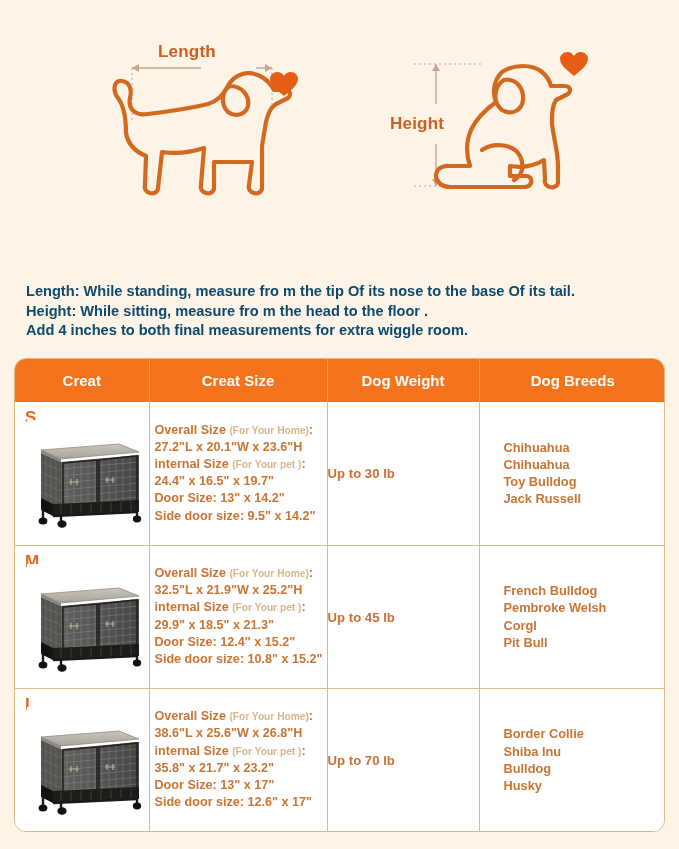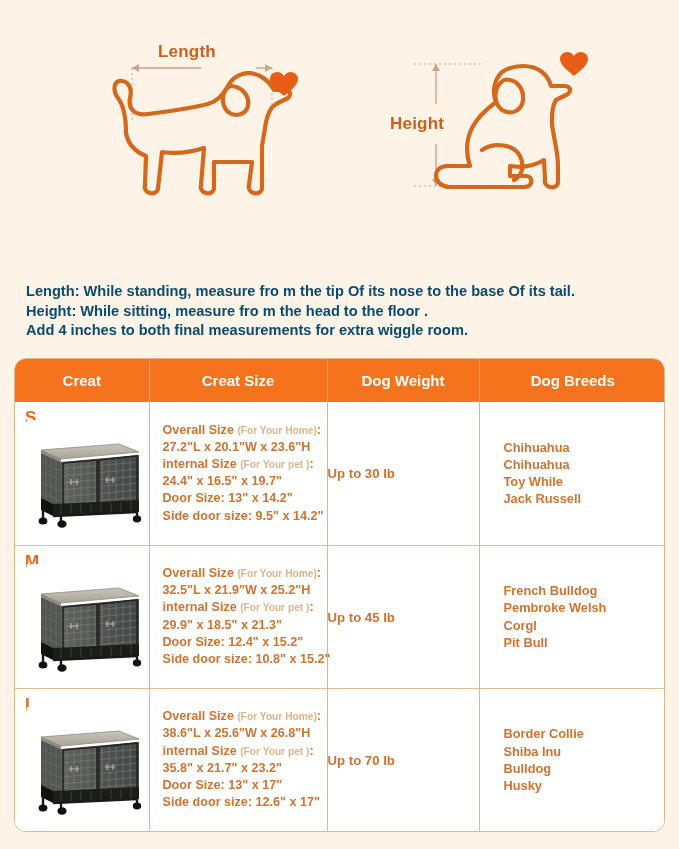--- a/index.html
+++ b/index.html
@@ -93,21 +93,21 @@
 
   
   .crate-cell { position: relative; padding: 0; height: 143px; background: #fff; }
   .size-letter {
     position: absolute; left: 10px; top: 6px;
     color: #e06a24; font-size: 17px; font-weight: bold;
   }
   .crate-img { position: absolute; left: 12px; top: 18px; width: 118px; height: 112px; }
 
   
-  .size-cell { padding: 6px 8px 6px 13px; }
+  .size-cell { padding: 6px 8px 6px 5px; }
   .spec-line {
     color: #cb7434;
     font-size: 12.6px;
     line-height: 17.2px;
     font-weight: 600;
     white-space: nowrap;
   }
   .spec-note {
     color: #d9b58c;
     font-size: 10.2px;
@@ -351,21 +351,21 @@
       <div class="spec-line">Side door size: 9.5" x 14.2"</div>
     </td>
 
     <td class="weight-cell">
       <span class="weight-text">Up to 30 lb</span>
     </td>
 
     <td class="breeds-cell">
               <div class="breed-line">Chihuahua</div>
               <div class="breed-line">Chihuahua</div>
-              <div class="breed-line">Toy While</div>
+              <div class="breed-line">Toy Bulldog</div>
               <div class="breed-line">Jack Russell</div>
             </td>
   </tr>
 
   <tr>
     <td class="crate-cell">
       <span class="size-letter">M</span>
       <svg class="crate-img" viewBox="0 0 118 112">
         <defs>
           <linearGradient id="topg" x1="0" y1="0" x2="0" y2="1">

